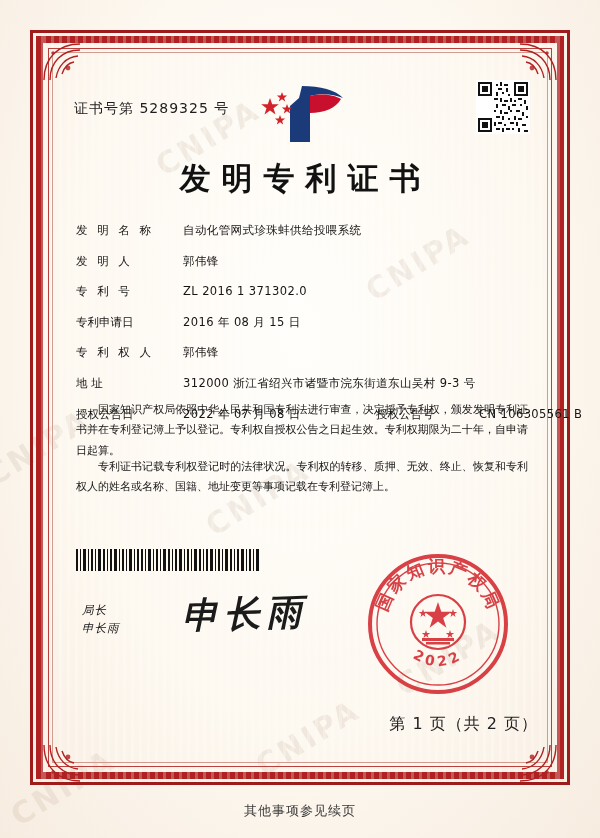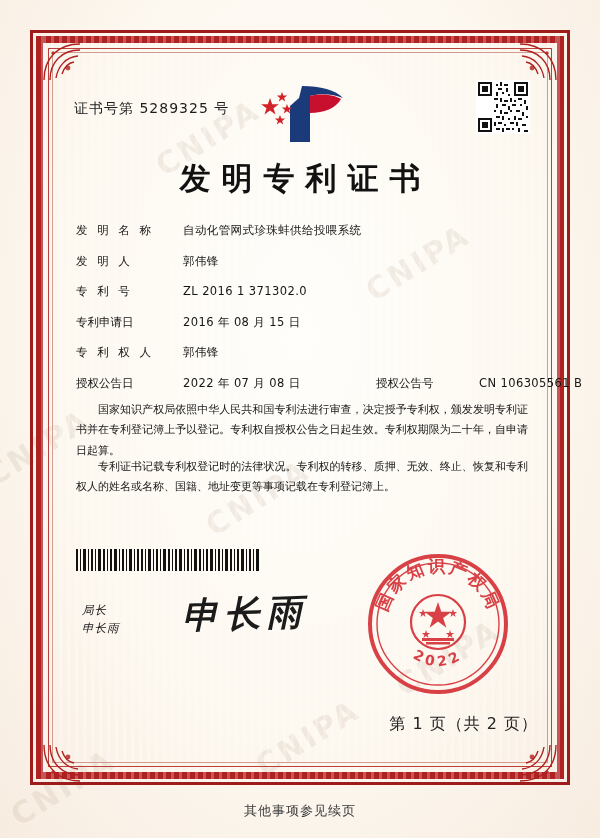--- a/index.html
+++ b/index.html
@@ -437,20 +437,24 @@
         <span class="fv">ZL 2016 1 371302.0</span>
       </div>
       <div class="field-row">
         <span class="fl">专利申请日</span>
         <span class="fv">2016 年 08 月 15 日</span>
       </div>
       <div class="field-row">
         <span class="fl sp3">专 利 权 人</span>
         <span class="fv">郭伟锋</span>
       </div>
+      <div class="field-row">
+        <span class="fl">地        址</span>
+        <span class="fv">312000 浙江省绍兴市诸暨市浣东街道东山吴村 9-3 号</span>
+      </div>
       <div class="field-row dual">
         <span class="fl">授权公告日</span>
         <span class="fv">2022 年 07 月 08 日</span>
         <span class="fl2">授权公告号</span>
         <span class="fv">CN 106305561 B</span>
       </div>
     </div>
 
     <div class="para p2">专利证书记载专利权登记时的法律状况。专利权的转移、质押、无效、终止、恢复和专利权人的姓名或名称、国籍、地址变更等事项记载在专利登记簿上。</div>
     <div class="para p1">国家知识产权局依照中华人民共和国专利法进行审查，决定授予专利权，颁发发明专利证书并在专利登记簿上予以登记。专利权自授权公告之日起生效。专利权期限为二十年，自申请日起算。</div>

